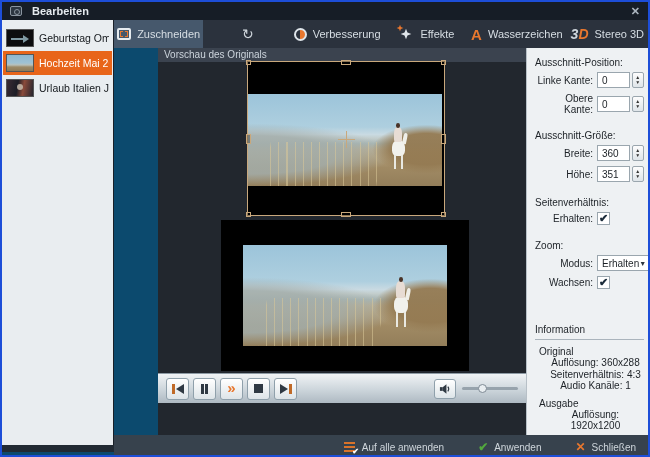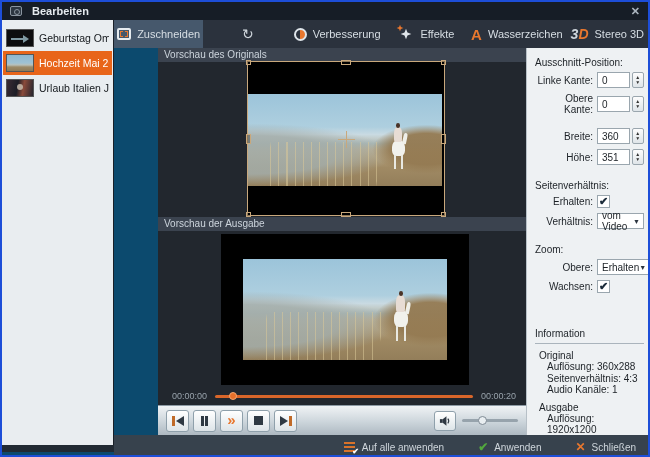--- a/index.html
+++ b/index.html
@@ -150,21 +150,21 @@
              align-items:center; justify-content:center; font-size:5px; color:#333; line-height:1.1; }
   .dropdown { width:84px; height:16px; background:#fff; border:1px solid #9aa6ae; display:flex;
               align-items:center; padding:0 3px 0 4px; }
   .dropdown .dd-txt { flex:1; font-size:10px; }
   .dd-arrow { font-size:7px; color:#2c3640; }
   .cbx { width:13px; height:13px; background:#fff; border:1px solid #9aa6ae; display:flex;
          align-items:center; justify-content:center; font-size:11px; font-weight:bold; color:#1b2b3a; line-height:1; }
   .sec-gap { height:8px; }
   .info-hr { border:0; border-top:1px solid #aab4bc; margin:3px 0 6px 0; }
   .info-block { margin-left:4px; margin-bottom:6px; }
-  .info-line { margin-left:8px; line-height:11.5px; }
+  .info-line { margin-left:8px; line-height:11.5px;text-align:center; }
   .reset-row { position:absolute; left:8px; right:6px; bottom:5px; display:flex; gap:6px; }
   .rbtn { flex:1; height:19px; border:1px solid #9aa7b0; border-radius:2px; font-size:10px;
           background:linear-gradient(180deg,#fdfdfd,#dde3e8); display:flex; align-items:center;
           justify-content:center; color:#1c2126; }
 
   
   .bottombar { height:24px; flex:none; background:#37424d; display:flex; align-items:center;
                justify-content:flex-end; gap:34px; padding-right:16px; }
   .bb-item { display:flex; align-items:center; gap:6px; color:#cfd6dc; font-size:10px; }
   .applyall-ico { position:relative; width:12px; height:11px; flex:none; }
@@ -257,38 +257,30 @@
               <span class="h-sq br"></span>
               <span class="h-edge top"></span>
               <span class="h-edge bot"></span>
               <span class="h-edge lft"></span>
               <span class="h-edge rgt"></span>
               <span class="crosshair"></span>
             </div>
           </div>
         </div>
 
-        <div class="pane-label">Vorschau der Ausgabe</div>
 
         <div class="preview-out">
           <div class="vframe out">
             <div class="beach out-beach">
               <div class="horse"></div>
               <div class="rider"></div>
             </div>
           </div>
         </div>
 
-        <div class="timeline">
-          <span class="t-time">00:00:00</span>
-          <div class="t-track">
-            <span class="t-knob"></span>
-          </div>
-          <span class="t-time">00:00:20</span>
-        </div>
 
         <div class="playerbar">
           <div class="pbtn">
               <span class="vbar orange"></span>
               <span class="tri-l"></span>
             </div>
           <div class="pbtn">
               <span class="vbar"></span>
               <span class="vbar"></span>
             </div>
@@ -329,20 +321,21 @@
         </div>
         <div class="prow">
           <label>Obere Kante:</label>
           <span class="num-box">0</span>
           <span class="stepper">
               <span>▲</span>
               <span>▼</span>
             </span>
         </div>
         <div class="sec-gap"></div>
+        <div class="sec-header">Ausschnitt-Größe:</div>
         <div class="prow">
           <label>Breite:</label>
           <span class="num-box">360</span>
           <span class="stepper">
               <span>▲</span>
               <span>▼</span>
             </span>
         </div>
         <div class="prow">
           <label>Höhe:</label>
@@ -353,31 +346,24 @@
             </span>
         </div>
         <div class="sec-gap"></div>
         <div class="sec-header">Seitenverhältnis:</div>
         <div class="prow">
           <label>Erhalten:</label>
           <span class="cbx">
               <span>✔</span>
             </span>
         </div>
-        <div class="prow">
-          <label>Verhältnis:</label>
-          <span class="dropdown">
-            <span class="dd-txt">vom Video</span>
-            <span class="dd-arrow">▼</span>
-          </span>
-        </div>
         <div class="sec-gap"></div>
         <div class="sec-header">Zoom:</div>
         <div class="prow">
-          <label>Obere:</label>
+          <label>Modus:</label>
           <span class="dropdown">
             <span class="dd-txt">Erhalten</span>
             <span class="dd-arrow">▼</span>
           </span>
         </div>
         <div class="prow">
           <label>Wachsen:</label>
           <span class="cbx">
               <span>✔</span>
             </span>

